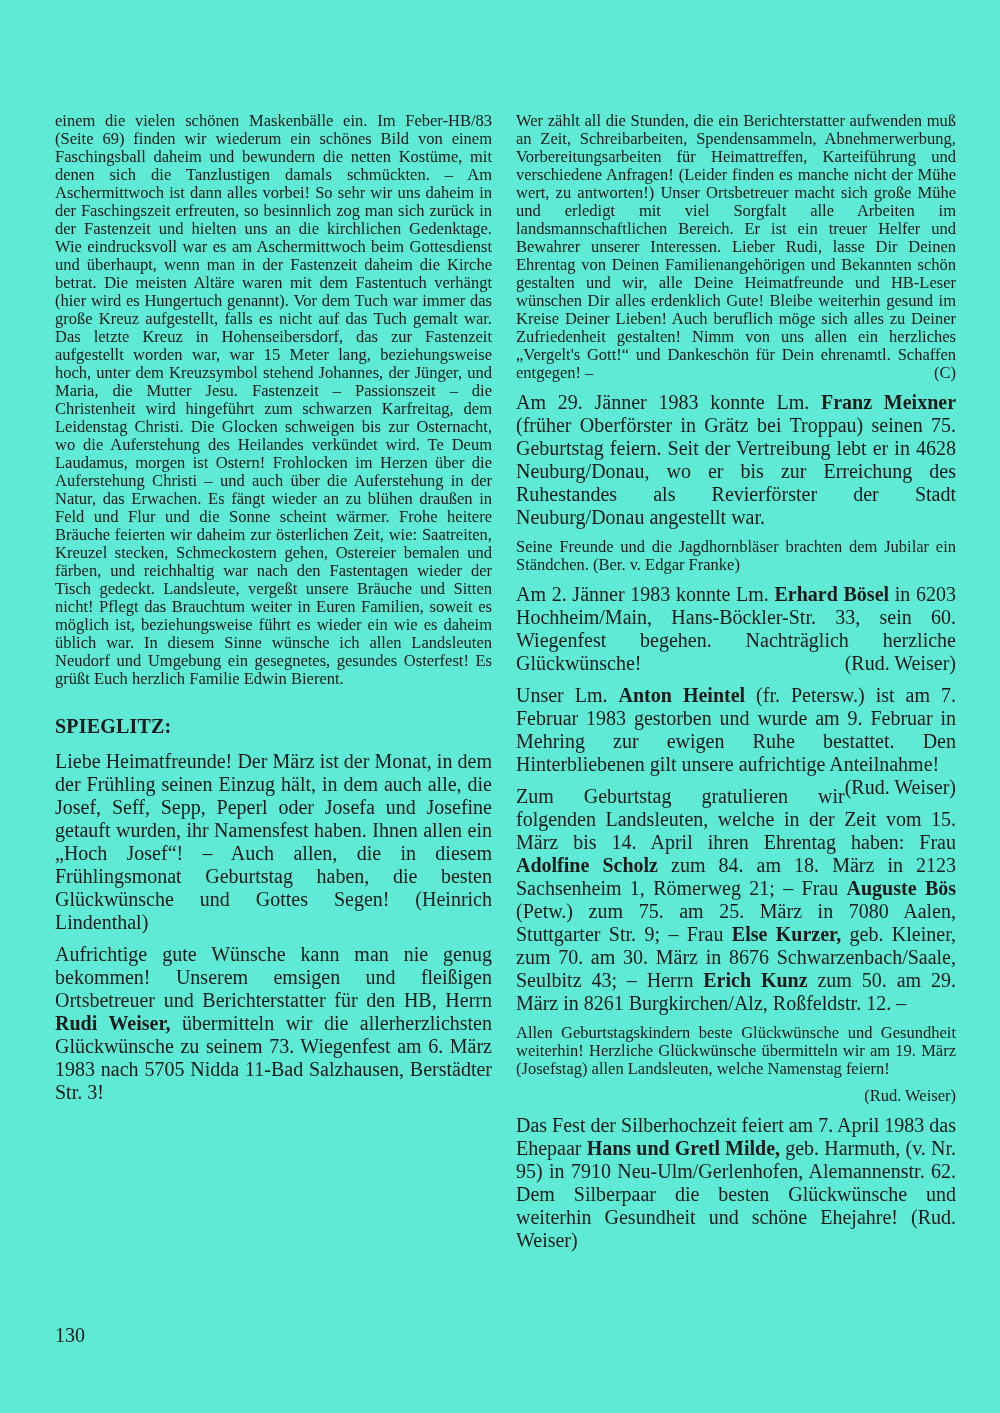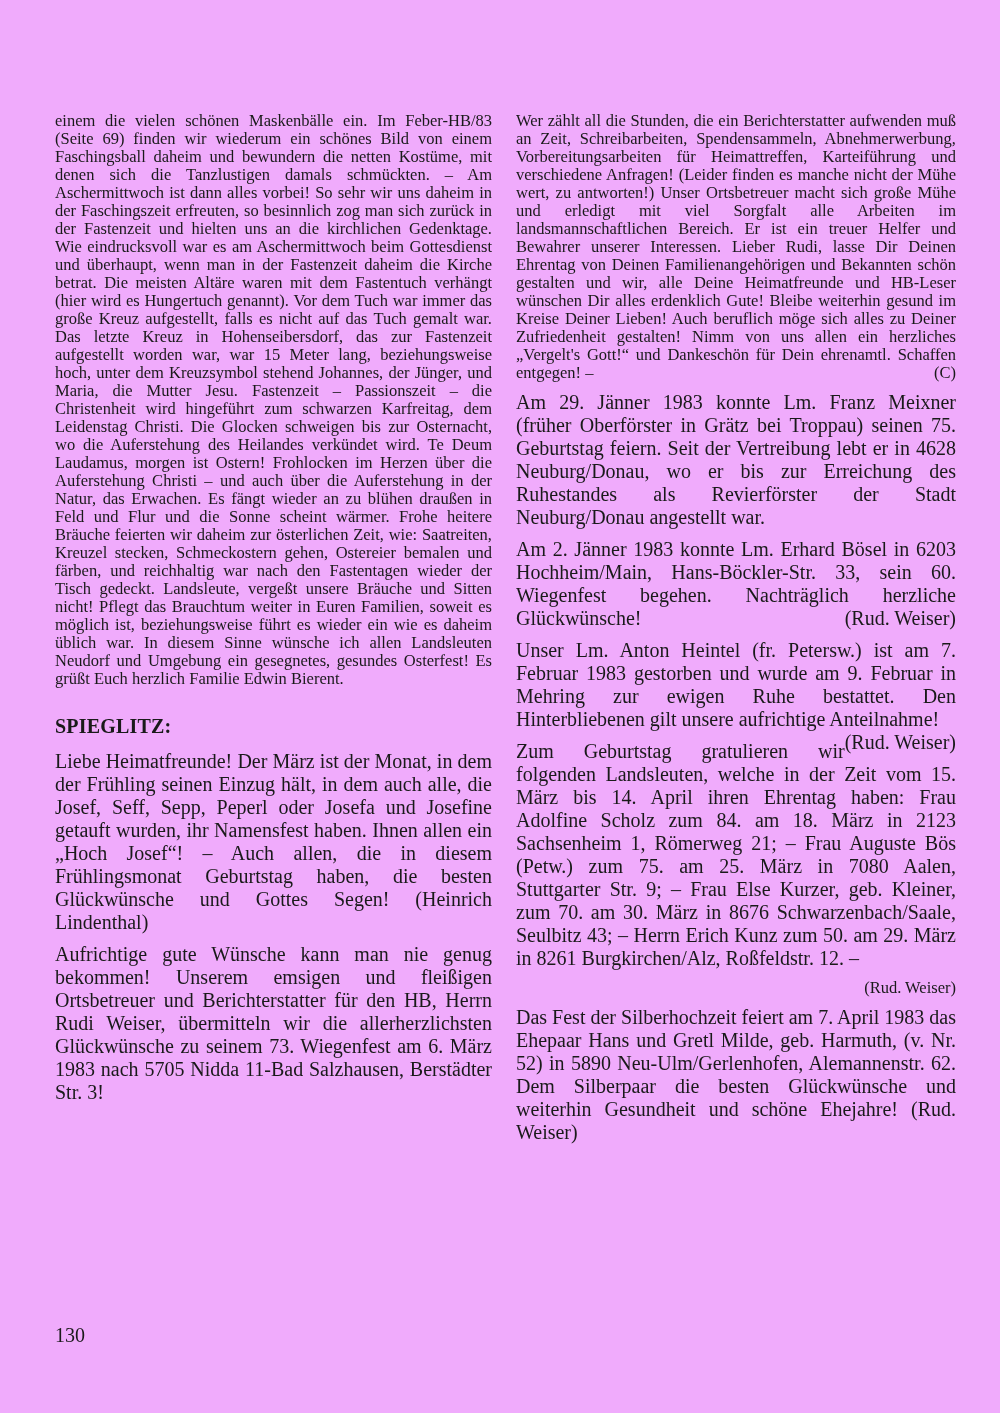--- a/index.html
+++ b/index.html
@@ -4,21 +4,21 @@
 <style>
   html, body {
     margin: 0;
     padding: 0;
     background: #ffffff;
   }
   .page {
     position: relative;
     width: 1000px;
     height: 1413px;
-    background: #f0abfc;
+    background: #5eead4;
     color: #1a1a1a;
     font-family: "Liberation Serif", "DejaVu Serif", serif;
     box-sizing: border-box;
     padding: 112px 44px 0 55px;
     overflow: hidden;
   }
   .columns {
     display: flex;
     gap: 24px;
   }
@@ -36,21 +36,21 @@
     font-size: 20px;
     line-height: 23px;
   }
   .heading {
     font-weight: bold;
     font-size: 20px;
     line-height: 24px;
     margin: 26px 0 12px 0;
     letter-spacing: 0.2px;
   }
-  .bold { font-weight: normal; }
+  .bold { font-weight: bold; }
   .sig { float: right; }
   .signature-line {
     text-align: right;
     margin: 0 0 9px 0;
   }
   .page-number {
     position: absolute;
     left: 55px;
     top: 1324px;
     font-size: 20px;
@@ -63,21 +63,23 @@
   <div class="columns">
     <div class="col-left" id="left-column">
         <p class="paragraph size-small"><span>einem die vielen schönen Maskenbälle ein. Im Feber-HB/83 (Seite 69) finden wir wiederum ein schönes Bild von einem Faschingsball daheim und bewundern die netten Kostüme, mit denen sich die Tanzlustigen damals schmückten. – Am Aschermittwoch ist dann alles vorbei! So sehr wir uns daheim in der Faschingszeit erfreuten, so besinnlich zog man sich zurück in der Fastenzeit und hielten uns an die kirchlichen Gedenktage. Wie eindrucksvoll war es am Aschermittwoch beim Gottesdienst und überhaupt, wenn man in der Fastenzeit daheim die Kirche betrat. Die meisten Altäre waren mit dem Fastentuch verhängt (hier wird es Hungertuch genannt). Vor dem Tuch war immer das große Kreuz aufgestellt, falls es nicht auf das Tuch gemalt war. Das letzte Kreuz in Hohenseibersdorf, das zur Fastenzeit aufgestellt worden war, war 15 Meter lang, beziehungsweise hoch, unter dem Kreuzsymbol stehend Johannes, der Jünger, und Maria, die Mutter Jesu. Fastenzeit – Passionszeit – die Christenheit wird hingeführt zum schwarzen Karfreitag, dem Leidenstag Christi. Die Glocken schweigen bis zur Osternacht, wo die Auferstehung des Heilandes verkündet wird. Te Deum Laudamus, morgen ist Ostern! Frohlocken im Herzen über die Auferstehung Christi – und auch über die Auferstehung in der Natur, das Erwachen. Es fängt wieder an zu blühen draußen in Feld und Flur und die Sonne scheint wärmer. Frohe heitere Bräuche feierten wir daheim zur österlichen Zeit, wie: Saatreiten, Kreuzel stecken, Schmeckostern gehen, Ostereier bemalen und färben, und reichhaltig war nach den Fastentagen wieder der Tisch gedeckt. Landsleute, vergeßt unsere Bräuche und Sitten nicht! Pflegt das Brauchtum weiter in Euren Familien, soweit es möglich ist, beziehungsweise führt es wieder ein wie es daheim üblich war. In diesem Sinne wünsche ich allen Landsleuten Neudorf und Umgebung ein gesegnetes, gesundes Osterfest! Es grüßt Euch herzlich Familie Edwin Bierent.</span></p>
         <div class="heading">SPIEGLITZ:</div>
         <p class="paragraph size-normal"><span>Liebe Heimatfreunde! Der März ist der Monat, in dem der Frühling seinen Einzug hält, in dem auch alle, die Josef, Seff, Sepp, Peperl oder Josefa und Josefine getauft wurden, ihr Namensfest haben. Ihnen allen ein „Hoch Josef“! – Auch allen, die in diesem Frühlingsmonat Geburtstag haben, die besten Glückwünsche und Gottes Segen! (Heinrich Lindenthal)</span></p>
         <p class="paragraph size-normal"><span>Aufrichtige gute Wünsche kann man nie genug bekommen! Unserem emsigen und fleißigen Ortsbetreuer und Berichterstatter für den HB, Herrn </span><span class="bold">Rudi Weiser,</span><span> übermitteln wir die allerherzlichsten Glückwünsche zu seinem 73. Wiegenfest am 6. März 1983 nach 5705 Nidda 11-Bad Salzhausen, Berstädter Str. 3!</span></p>
       </div>
     <div class="col-right" id="right-column">
         <p class="paragraph size-small"><span>Wer zählt all die Stunden, die ein Berichterstatter aufwenden muß an Zeit, Schreibarbeiten, Spendensammeln, Abnehmerwerbung, Vorbereitungsarbeiten für Heimattreffen, Karteiführung und verschiedene Anfragen! (Leider finden es manche nicht der Mühe wert, zu antworten!) Unser Ortsbetreuer macht sich große Mühe und erledigt mit viel Sorgfalt alle Arbeiten im landsmannschaftlichen Bereich. Er ist ein treuer Helfer und Bewahrer unserer Interessen. Lieber Rudi, lasse Dir Deinen Ehrentag von Deinen Familienangehörigen und Bekannten schön gestalten und wir, alle Deine Heimatfreunde und HB-Leser wünschen Dir alles erdenklich Gute! Bleibe weiterhin gesund im Kreise Deiner Lieben! Auch beruflich möge sich alles zu Deiner Zufriedenheit gestalten! Nimm von uns allen ein herzliches „Vergelt's Gott!“ und Dankeschön für Dein ehrenamtl. Schaffen entgegen! – </span><span class="sig">(C)</span></p>
         <p class="paragraph size-normal"><span>Am 29. Jänner 1983 konnte Lm. </span><span class="bold">Franz Meixner</span><span> (früher Oberförster in Grätz bei Troppau) seinen 75. Geburtstag feiern. Seit der Vertreibung lebt er in 4628 Neuburg/Donau, wo er bis zur Erreichung des Ruhestandes als Revierförster der Stadt Neuburg/Donau angestellt war.</span></p>
+        <p class="paragraph size-small"><span>Seine Freunde und die Jagdhornbläser brachten dem Jubilar ein Ständchen. (Ber. v. Edgar Franke)</span></p>
         <p class="paragraph size-normal"><span>Am 2. Jänner 1983 konnte Lm. </span><span class="bold">Erhard Bösel</span><span> in 6203 Hochheim/Main, Hans-Böckler-Str. 33, sein 60. Wiegenfest begehen. Nachträglich herzliche Glückwünsche! </span><span class="sig">(Rud. Weiser)</span></p>
         <p class="paragraph size-normal"><span>Unser Lm. </span><span class="bold">Anton Heintel</span><span> (fr. Petersw.) ist am 7. Februar 1983 gestorben und wurde am 9. Februar in Mehring zur ewigen Ruhe bestattet. Den Hinterbliebenen gilt unsere aufrichtige Anteilnahme! </span><span class="sig">(Rud. Weiser)</span></p>
         <p class="paragraph size-normal"><span>Zum Geburtstag gratulieren wir folgenden Landsleuten, welche in der Zeit vom 15. März bis 14. April ihren Ehrentag haben: Frau </span><span class="bold">Adolfine Scholz</span><span> zum 84. am 18. März in 2123 Sachsenheim 1, Römerweg 21; – Frau </span><span class="bold">Auguste Bös</span><span> (Petw.) zum 75. am 25. März in 7080 Aalen, Stuttgarter Str. 9; – Frau </span><span class="bold">Else Kurzer,</span><span> geb. Kleiner, zum 70. am 30. März in 8676 Schwarzenbach/Saale, Seulbitz 43; – Herrn </span><span class="bold">Erich Kunz</span><span> zum 50. am 29. März in 8261 Burgkirchen/Alz, Roßfeldstr. 12. –</span></p>
+        <p class="paragraph size-small"><span>Allen Geburtstagskindern beste Glückwünsche und Gesundheit weiterhin! Herzliche Glückwünsche übermitteln wir am 19. März (Josefstag) allen Landsleuten, welche Namenstag feiern!</span></p>
         <div class="signature-line size-small">(Rud. Weiser)</div>
-        <p class="paragraph size-normal"><span>Das Fest der Silberhochzeit feiert am 7. April 1983 das Ehepaar </span><span class="bold">Hans und Gretl Milde,</span><span> geb. Harmuth, (v. Nr. 52) in 5890 Neu-Ulm/Gerlenhofen, Alemannenstr. 62. Dem Silberpaar die besten Glückwünsche und weiterhin Gesundheit und schöne Ehejahre! (Rud. Weiser)</span></p>
+        <p class="paragraph size-normal"><span>Das Fest der Silberhochzeit feiert am 7. April 1983 das Ehepaar </span><span class="bold">Hans und Gretl Milde,</span><span> geb. Harmuth, (v. Nr. 95) in 7910 Neu-Ulm/Gerlenhofen, Alemannenstr. 62. Dem Silberpaar die besten Glückwünsche und weiterhin Gesundheit und schöne Ehejahre! (Rud. Weiser)</span></p>
       </div>
   </div>
   <div class="page-number">130</div>
 </div>
 
 </body></html>

